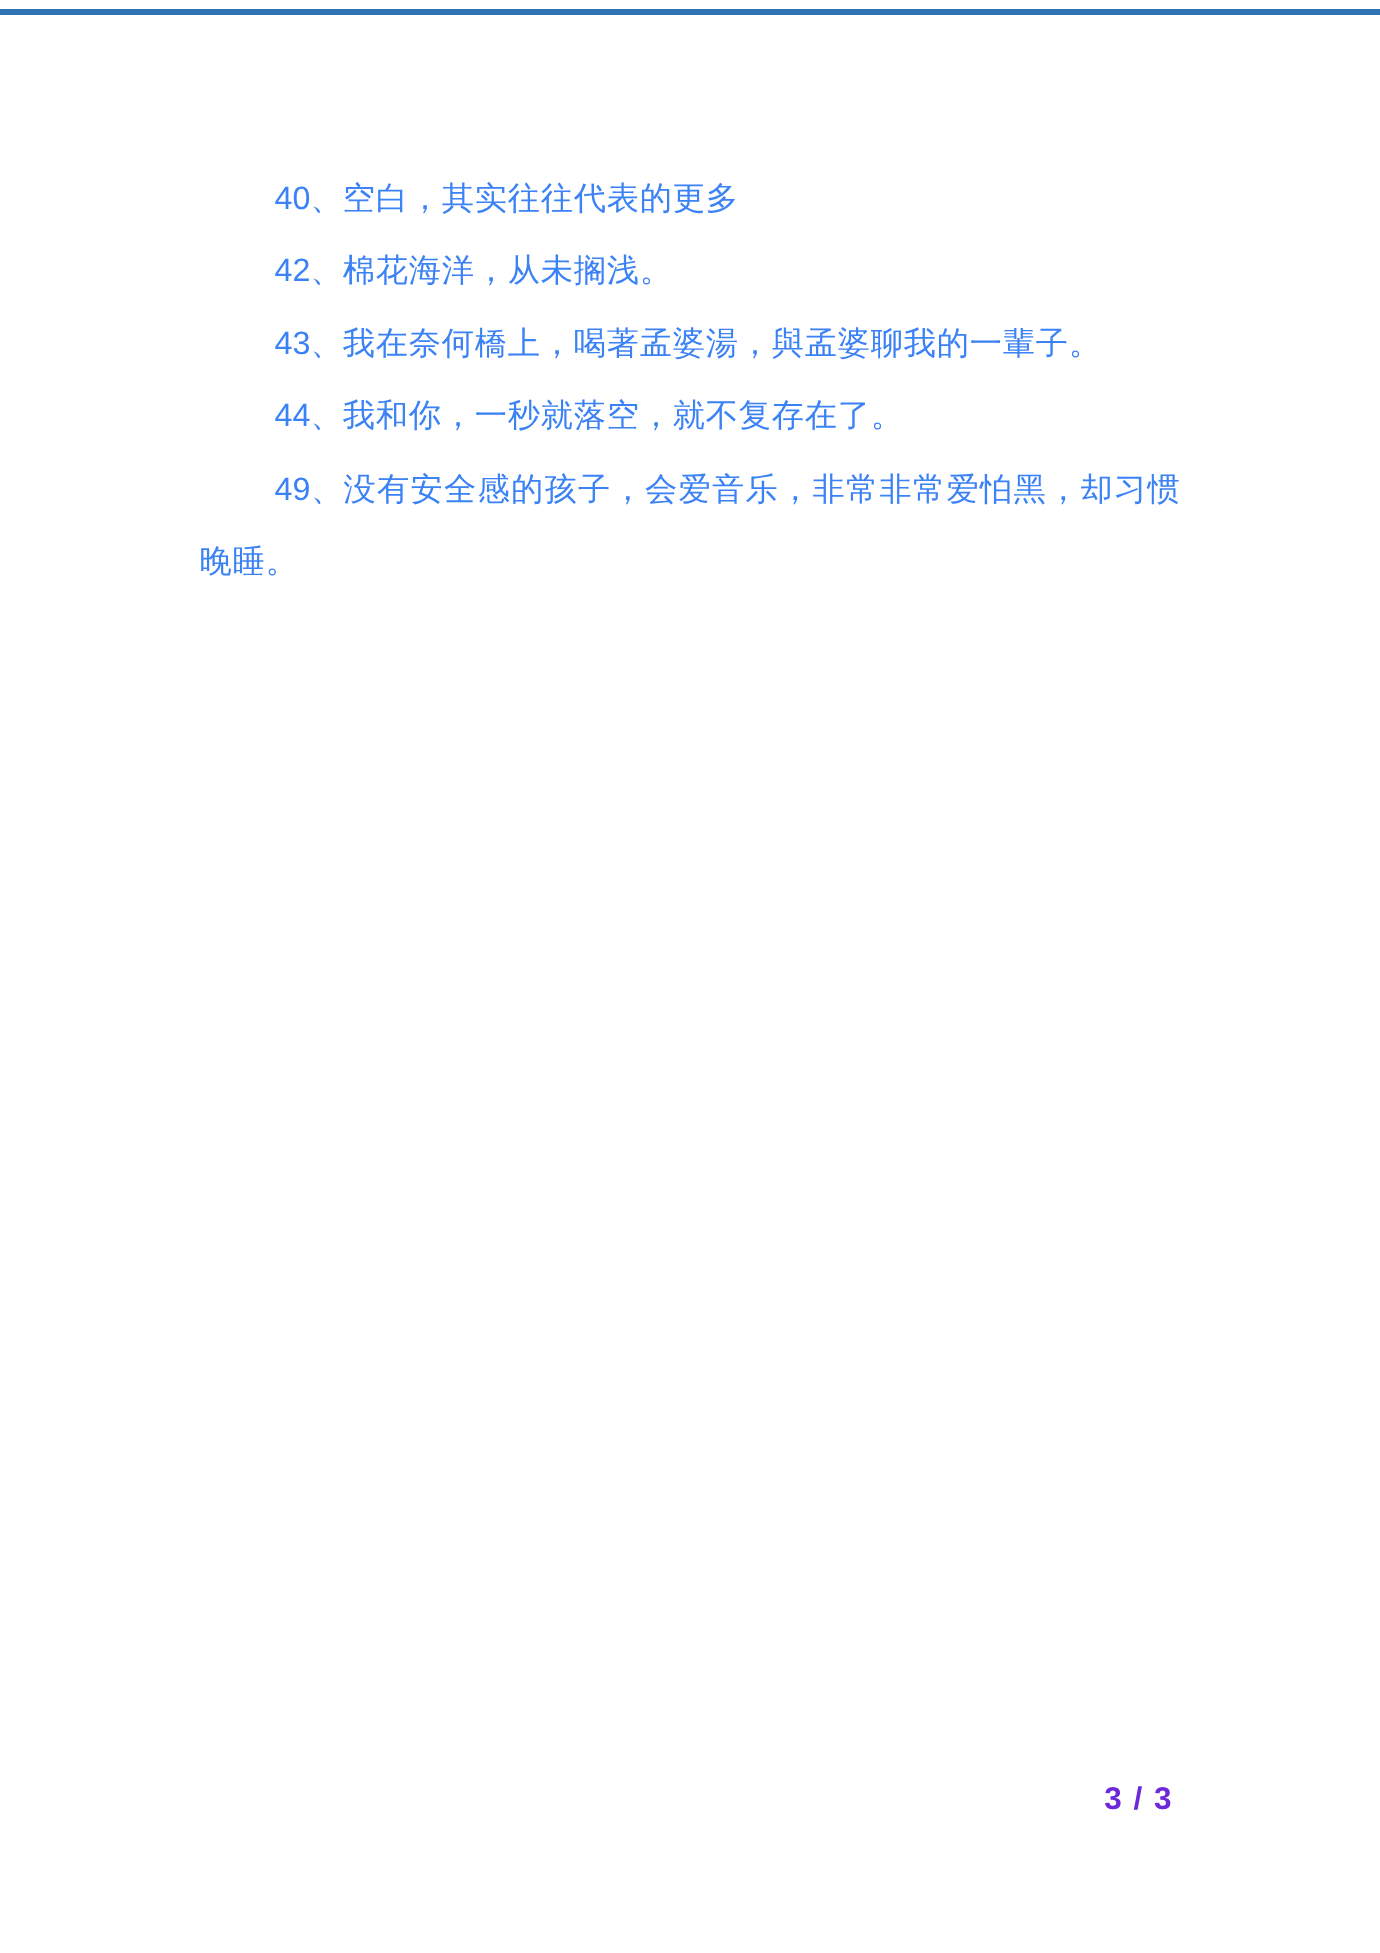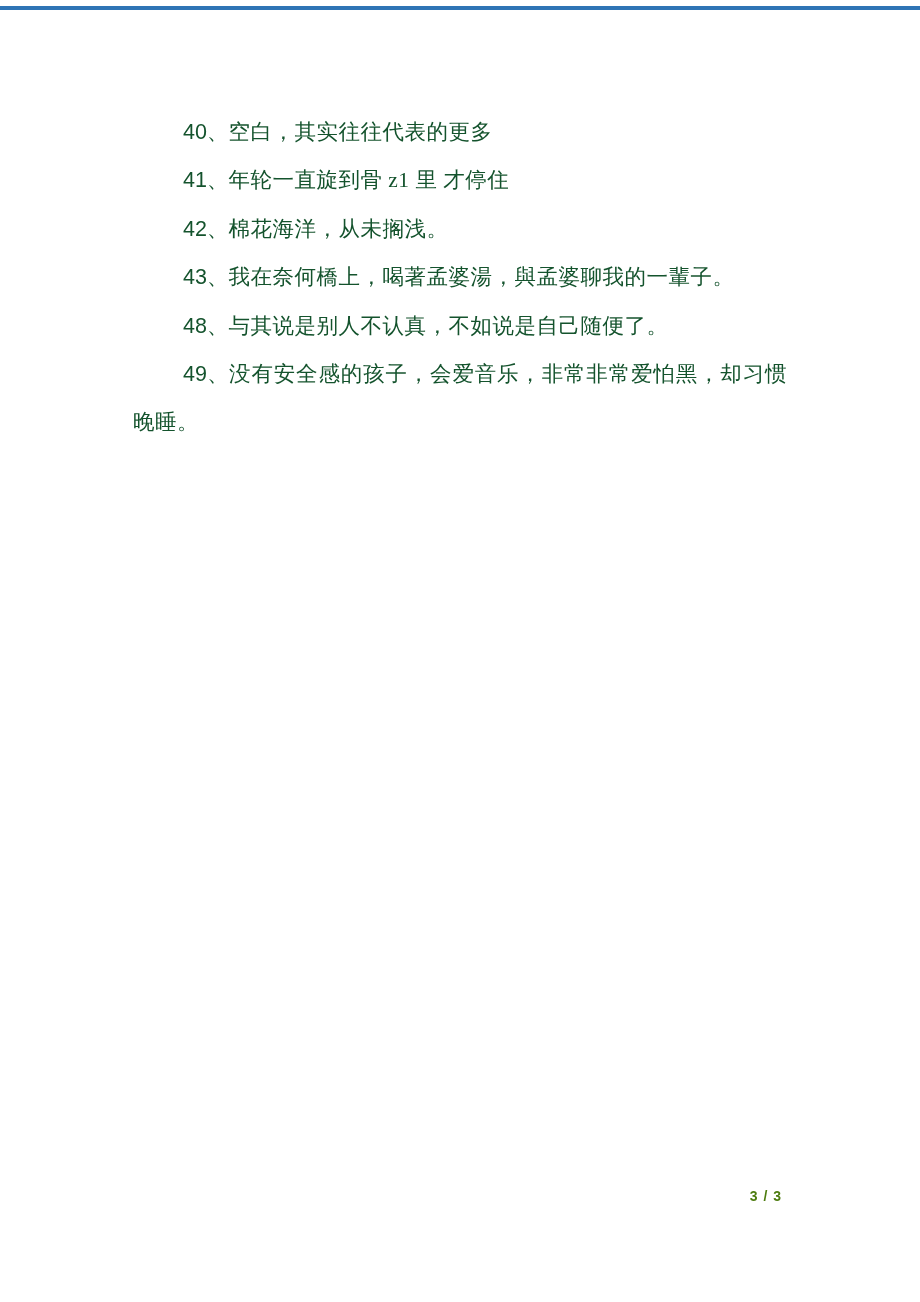--- a/index.html
+++ b/index.html
@@ -28,57 +28,56 @@
     top: 108px;
     left: 133px;
     width: 654px;
   }
   .para {
     margin: 0;
     font-size: 21.5px;
     line-height: 48.4px;
     text-indent: 50px;
     text-align: justify;
-    color: #14532d;
+    color: #3b82f6;
     letter-spacing: 0.5px;
   }
   .para .num {
     font-family: "Liberation Sans", sans-serif;
     letter-spacing: 0;
   }
   .page-num {
     position: absolute;
     top: 1188px;
     right: 138px;
     font-family: "Liberation Sans", sans-serif;
-    font-size: 14px;
+    font-size: 21px;
     font-weight: 700;
-    color: #4d7c0f;
+    color: #6d28d9;
     letter-spacing: 1px;
   }
 </style>
 </head>
 <body>
 
 <div class="page" style="background: rgb(255, 255, 255);">
   <div class="top-rule" style="background: rgb(46, 116, 181);"></div>
 
   <main class="content" style="color: rgb(31, 31, 31);">
   <p class="para"><span class="num">40、</span><span class="txt">空白，其实往往代表的更多</span></p>
 
-  <p class="para"><span class="num">41、</span><span class="txt">年轮一直旋到骨 z1 里 才停住</span></p>
 
   <p class="para"><span class="num">42、</span><span class="txt">棉花海洋，从未搁浅。</span></p>
 
   <p class="para"><span class="num">43、</span><span class="txt">我在奈何橋上，喝著孟婆湯，與孟婆聊我的一輩子。</span></p>
 
+  <p class="para"><span class="num">44、</span><span class="txt">我和你，一秒就落空，就不复存在了。</span></p>
 
 
 
 
-  <p class="para"><span class="num">48、</span><span class="txt">与其说是别人不认真，不如说是自己随便了。</span></p>
 
   <p class="para"><span class="num">49、</span><span class="txt">没有安全感的孩子，会爱音乐，非常非常爱怕黑，却习惯晚睡。</span></p>
 
 </main>
 
   <div class="page-num">3 / 3</div>
 </div>
 
 </body></html>

